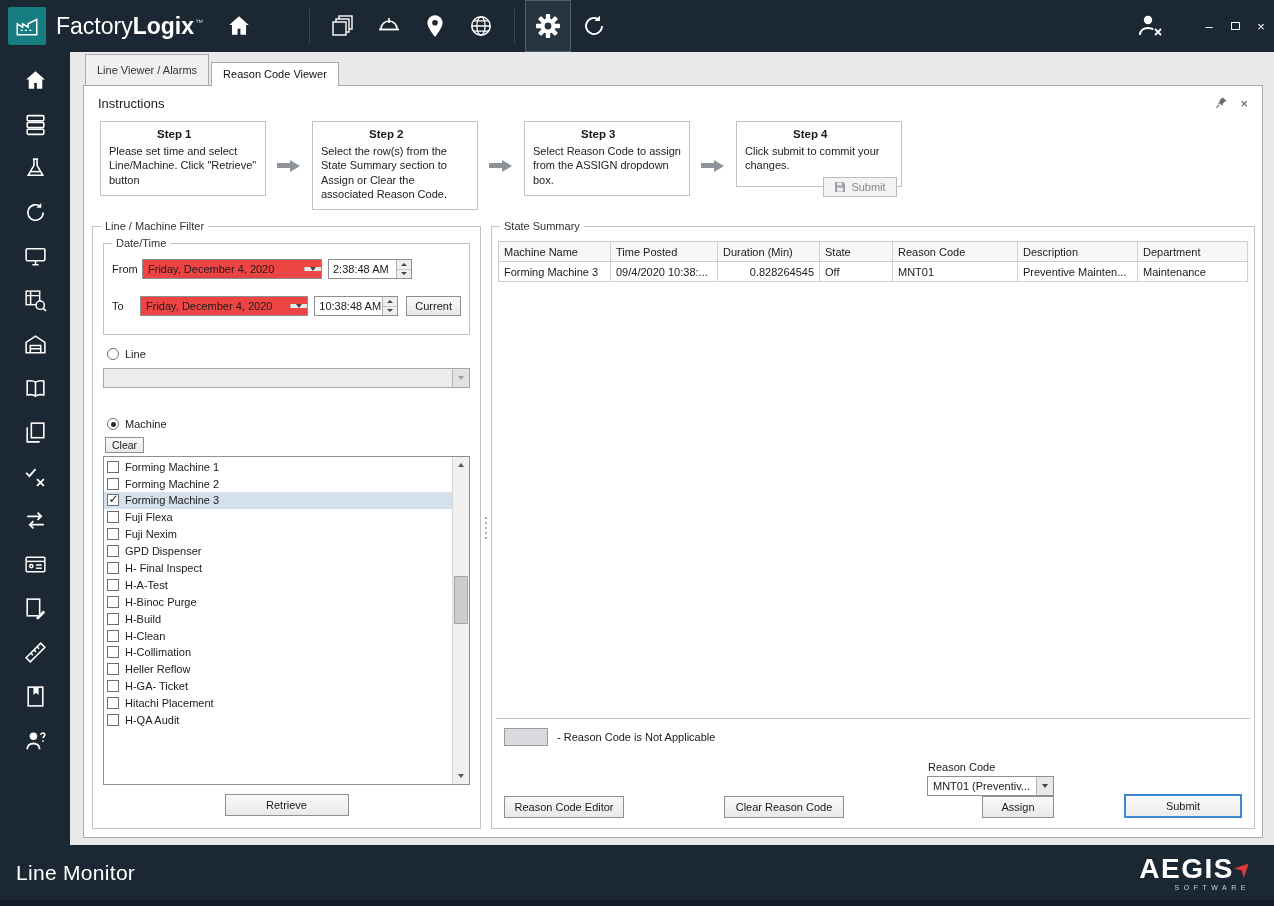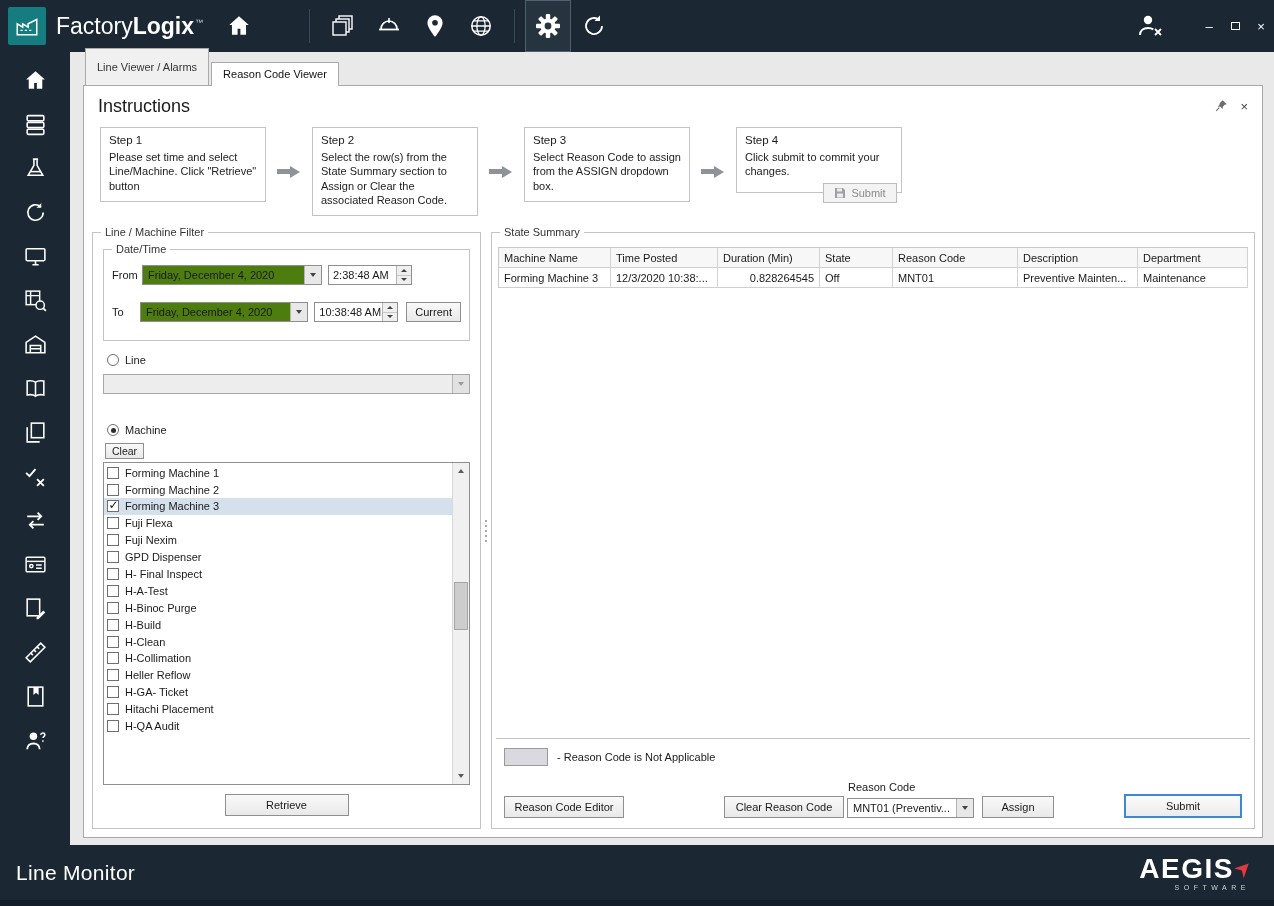--- a/index.html
+++ b/index.html
@@ -29,34 +29,34 @@
 
   
   .body-row { flex:1; display:flex; min-height:0; }
   .sidebar { width:70px; flex:0 0 70px; background:#1b2733; display:flex; flex-direction:column; align-items:center; padding-top:12px; gap:11px; }
   .side-btn { width:36px; height:33px; display:flex; align-items:center; justify-content:center; }
 
   .content { flex:1; min-width:0; display:flex; flex-direction:column; padding:8px 11px 7px 13px; }
 
   
   .tabs { display:flex; align-items:flex-end; height:25px; padding-left:2px; position:relative; z-index:2; }
-  .tab { background:#f0f0f0; border:1px solid #a9a9a9; border-bottom:none; height:37px; padding:0 11px; display:flex; align-items:center; margin-right:2px; color:#333; cursor:pointer; white-space:nowrap; }
+  .tab { background:#f0f0f0; border:1px solid #a9a9a9; border-bottom:none; height:31px; padding:0 11px; display:flex; align-items:center; margin-right:2px; color:#333; cursor:pointer; white-space:nowrap; }
   .tab.active { background:#fff; height:24px; margin-bottom:-1px; padding-bottom:1px; color:#111; }
 
   .panel { flex:1; min-height:0; background:#fff; border:1px solid #a9a9a9; display:flex; flex-direction:column; position:relative; z-index:1; }
 
   
   .instructions { padding:10px 14px 2px 14px; }
   .instr-head { display:flex; align-items:center; }
-  .instr-title { font-size:18px; }
+  .instr-title { font-size:13px; }
   .instr-icons { margin-left:auto; display:flex; align-items:center; gap:12px; color:#444; }
   .instr-close { font-size:13px; line-height:1; cursor:pointer; }
   .steps { display:flex; align-items:flex-start; margin-top:10px; padding-left:2px; }
   .step { width:166px; flex:0 0 166px; border:1px solid #c3c3c3; padding:6px 8px 8px; min-height:58px; position:relative; background:#fff; }
-  .step-title { font-weight:normal; font-size:11.5px; margin-bottom:4px; }
+  .step-title { font-weight:bold; font-size:11.5px; margin-bottom:4px;margin-left:48px; }
   .step-text { line-height:1.3; color:#222; }
   .step.has-submit { min-height:66px; }
   .instr-submit { position:absolute; right:4px; bottom:-11px; width:74px; height:20px; display:flex; align-items:center; justify-content:center; gap:5px; background:#f3f3f3; border:1px solid #bdbdbd; color:#8a8a8a; }
   .arrow { align-self:center; margin:0 11px; width:24px; height:12px; position:relative; flex:0 0 24px; }
   .arrow::before { content:""; position:absolute; left:0; top:3.5px; width:13px; height:5px; background:#8e9399; }
   .arrow::after { content:""; position:absolute; left:13px; top:0; width:0; height:0; border-left:10px solid #8e9399; border-top:6px solid transparent; border-bottom:6px solid transparent; }
 
   
   .panes { flex:1; min-height:0; display:flex; padding:14px 7px 8px 8px; }
   .groupbox { border:1px solid #c3c3c3; position:relative; background:#fff; }
@@ -65,21 +65,21 @@
   .filter-box { width:389px; flex:0 0 389px; display:flex; flex-direction:column; padding:10px 8px 6px; }
   .splitter { width:10px; flex:0 0 10px; display:flex; flex-direction:column; align-items:center; justify-content:center; gap:3px; cursor:col-resize; }
   .splitter i { width:2px; height:2px; border-radius:50%; background:#8f8f8f; }
   .state-box { flex:1; min-width:0; display:flex; flex-direction:column; padding:12px 2px 0; }
 
   
   .dt-box { margin:6px 2px 0; padding:15px 8px 18px; }
   .dt-row { display:flex; align-items:center; margin-bottom:17px; }
   .dt-row:last-child { margin-bottom:0; }
   .dt-lab { width:30px; }
-  .select { height:20px; width:180px; border:1px solid #8f8f8f; background:#4d7c0f; display:flex; cursor:pointer; }
+  .select { height:20px; width:180px; border:1px solid #8f8f8f; background:#ef4444; display:flex; cursor:pointer;align-items:center; }
   .sel-text { flex:1; display:flex; align-items:center; padding:0 5px; white-space:nowrap; overflow:hidden; }
   .sel-btn { width:17px; background:#e8e8e8; border-left:1px solid #b5b5b5; display:flex; align-items:center; justify-content:center; }
   .carat { width:0; height:0; border-left:3.5px solid transparent; border-right:3.5px solid transparent; border-top:4px solid #444; }
   .spinner { height:20px; width:84px; margin-left:6px; border:1px solid #8f8f8f; background:#fff; display:flex; }
   .spin-text { flex:1; display:flex; align-items:center; padding:0 4px; white-space:nowrap; overflow:hidden; }
   .spin-btns { width:15px; border-left:1px solid #b5b5b5; display:flex; flex-direction:column; }
   .spin-up,.spin-down { flex:1; display:flex; align-items:center; justify-content:center; background:#efefef; cursor:pointer; }
   .spin-up { border-bottom:1px solid #c8c8c8; }
   .carat-up { width:0; height:0; border-bottom:3.5px solid #444; border-left:3px solid transparent; border-right:3px solid transparent; }
   .carat-down { width:0; height:0; border-top:3.5px solid #444; border-left:3px solid transparent; border-right:3px solid transparent; }
@@ -128,21 +128,21 @@
 
   .ss-bottom { border-top:1px solid #c3c3c3; margin:0 2px; padding:9px 8px 10px; }
   .legend-row { display:flex; align-items:center; }
   .legend-swatch { width:44px; height:18px; background:#d9d9df; border:1px solid #9a9a9a; }
   .legend-text { margin-left:9px; }
   .ss-buttons { display:flex; align-items:flex-end; margin-top:15px; }
   .rce-btn { width:120px; height:22px; }
   .crc-btn { width:120px; height:22px; margin-left:100px; }
   .rc-area { margin-left:auto; display:flex; flex-direction:column; }
   .rc-label { margin:0 0 3px 1px; }
-  .rc-row { display:flex; align-items:flex-end; }
+  .rc-row { display:flex; align-items:flex-end;flex-direction:column; }
   .rc-combo { width:127px; height:20px; border:1px solid #8f8f8f; background:#fff; display:flex; cursor:pointer; }
   .assign-btn { width:72px; height:22px; margin-left:8px; }
   .submit-btn { width:118px; height:24px; margin-left:70px; border:2px solid #3f87d3; background:linear-gradient(#fbfbfb,#ececec); }
 
   
   .statusbar { height:61px; flex:0 0 61px; background:#1b2733; color:#fff; display:flex; align-items:center; padding:0 22px 6px 16px; position:relative; }
   .statusbar::after { content:""; position:absolute; left:0; right:0; bottom:0; height:6px; background:#141d27; }
   .status-title { font-size:21px; letter-spacing:.3px; }
   .aegis { margin-left:auto; display:flex; flex-direction:column; align-items:flex-end; }
   .aegis-top { display:flex; align-items:center; font-weight:bold; font-size:28px; letter-spacing:1.5px; line-height:1; }
@@ -578,21 +578,21 @@
                 <div class="tcell c0">Machine Name</div>
                 <div class="tcell c1">Time Posted</div>
                 <div class="tcell c2">Duration (Min)</div>
                 <div class="tcell c3">State</div>
                 <div class="tcell c4">Reason Code</div>
                 <div class="tcell c5">Description</div>
                 <div class="tcell c6">Department</div>
               </div>
               <div class="trow data">
                 <div class="tcell c0">Forming Machine 3</div>
-                <div class="tcell c1">12/3/2020 10:38:...</div>
+                <div class="tcell c1">09/4/2020 10:38:...</div>
                 <div class="tcell c2">0.828264545</div>
                 <div class="tcell c3">Off</div>
                 <div class="tcell c4">MNT01</div>
                 <div class="tcell c5">Preventive Mainten...</div>
                 <div class="tcell c6">Maintenance</div>
               </div>
             </div>
 
             <div class="ss-spacer"></div>
 

